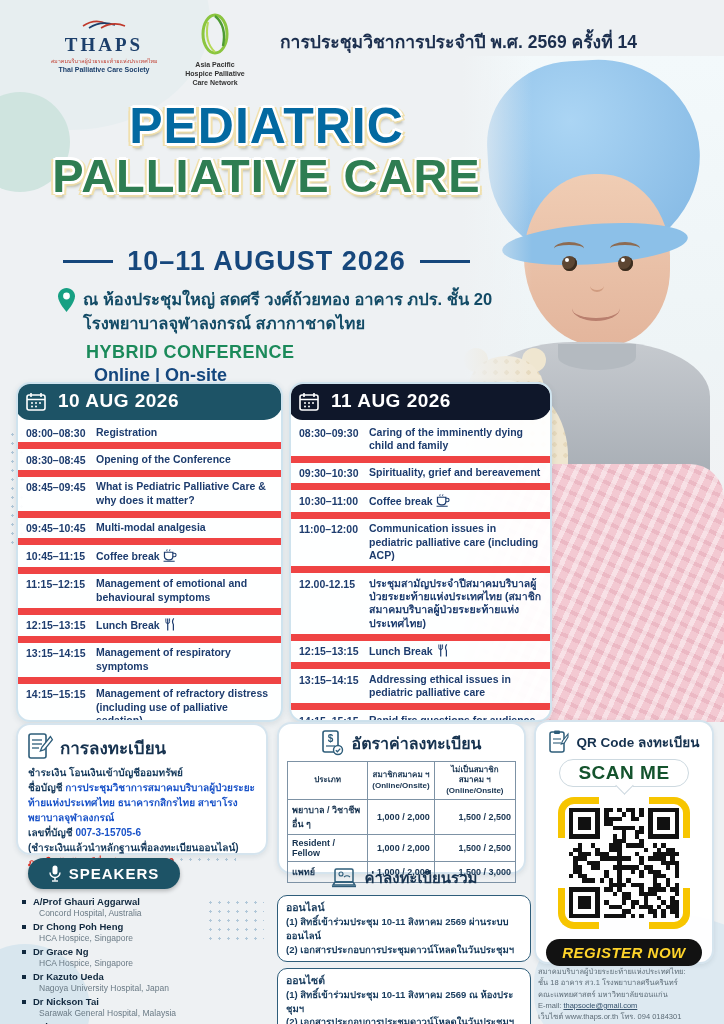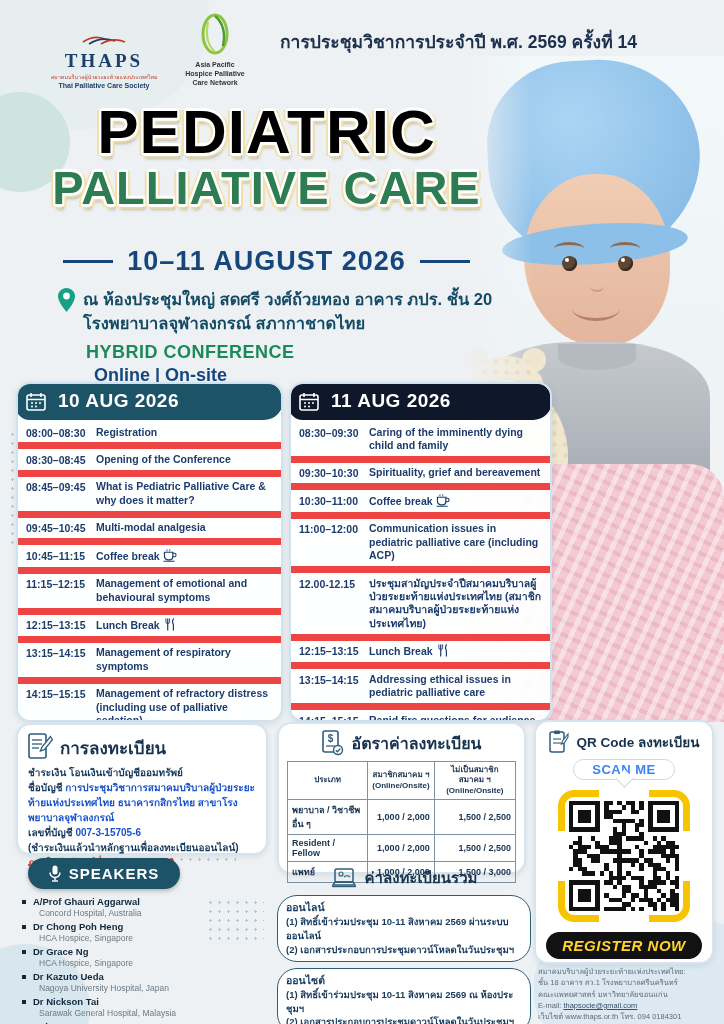--- a/index.html
+++ b/index.html
@@ -47,34 +47,34 @@
   .teddy-ear{width:24px;height:24px;background:#efe6d0;border-radius:50%;}
   .teddy-ear-l{left:2px;top:292px;} .teddy-ear-r{left:60px;top:292px;}
   .teddy-muzzle{left:28px;top:324px;width:34px;height:26px;background:#f8f2e2;border-radius:50%;}
   .blanket{left:0;top:408px;width:262px;height:258px;background:#f3c9d2;border-radius:34px 34px 0 0;
            background-image:repeating-linear-gradient(115deg,rgba(255,255,255,.45) 0 5px,rgba(0,0,0,0) 5px 13px),
                             repeating-linear-gradient(25deg,rgba(224,160,175,.4) 0 4px,rgba(0,0,0,0) 4px 12px);}
   .photo-fade{left:0;top:0;width:70px;height:100%;background:linear-gradient(90deg,#eef1f3 0%,rgba(238,241,243,0) 100%);}
 
   
   .hdr{position:absolute;z-index:2;}
-  .thaps{left:50px;top:32px;width:108px;text-align:center;}
+  .thaps{left:50px;top:16px;width:108px;text-align:center;}
   .thaps-name{font-family:"Liberation Serif","DejaVu Serif",serif;font-size:19px;letter-spacing:3px;color:#1c3f6b;font-weight:700;}
   .thaps-thai{font-size:5.5px;color:#c0392b;margin-top:1px;}
   .thaps-en{font-size:7px;color:#1c3f6b;font-weight:700;margin-top:1px;}
   .aphn{left:176px;top:12px;width:78px;text-align:center;}
   .aphn-text{font-size:7px;color:#333;font-weight:700;line-height:1.25;margin-top:1px;}
   .event-line{left:280px;top:28px;width:430px;font-size:17.5px;font-weight:800;color:#1c2f4e;}
 
   
   .title-block{position:absolute;left:14px;top:100px;width:505px;text-align:center;z-index:2;}
   .big-line{font-weight:800;letter-spacing:1px;line-height:1.04;
     text-shadow:-2px -2px 0 #fff,2px -2px 0 #fff,-2px 2px 0 #fff,2px 2px 0 #fff,0 3px 0 #fff,0 -3px 0 #fff,
       -4px -1px 0 #f0e0ae,4px -1px 0 #f0e0ae,-4px 3px 0 #f0e0ae,4px 3px 0 #f0e0ae,0 5px 1px #e9d9a6,2px 6px 3px rgba(90,90,60,.35);}
-  .title-1{font-size:62px;color:#000000;}
+  .title-1{font-size:50px;color:#0369a1;}
   .title-2{font-size:47px;color:#2e7d52;text-align:center;}
   .date-row{position:absolute;left:14px;top:246px;width:505px;display:flex;align-items:center;justify-content:center;gap:14px;z-index:2;}
   .date-line{width:50px;border-top:3px solid #16477c;}
   .date-text{font-size:27px;font-weight:800;color:#16477c;letter-spacing:1px;}
 
   
   .venue{position:absolute;left:58px;top:288px;width:440px;z-index:2;}
   .venue-row{display:flex;gap:8px;}
   .venue-lines{font-size:16.5px;font-weight:800;color:#134b66;line-height:1.45;}
   .hybrid{margin:6px 0 0 28px;font-size:18px;font-weight:800;color:#1b8a5a;letter-spacing:.5px;}
@@ -112,21 +112,21 @@
   .fee-table{width:100%;border-collapse:collapse;}
   .fee-table th,.fee-table td{border:1px solid #7d92a5;padding:3px 4px;}
   .fee-table th{font-size:8px;font-weight:800;color:#16324f;text-align:center;line-height:1.3;}
   .fee-table td{font-size:9px;font-weight:800;color:#16324f;}
   .fee-table td:first-child{text-align:left;}
   .fee-table td:nth-child(2),.fee-table td:nth-child(3){text-align:right;}
 
   #qr-card{left:534px;top:720px;width:180px;height:244px;padding:8px 6px;box-sizing:border-box;text-align:center;}
   #qr-card .sec-title{font-size:13.5px;justify-content:center;}
   .scan-bubble{position:relative;display:inline-block;margin-top:5px;padding:2px 18px;background:#fff;border:1px solid #cdd9e0;
-               border-radius:16px;font-size:13px;font-weight:800;color:#3b82f6;letter-spacing:.5px;}
+               border-radius:16px;font-size:19px;font-weight:800;color:#14532d;letter-spacing:.5px;}
   .scan-bubble:after{content:"";position:absolute;left:50%;bottom:-6px;margin-left:-6px;width:12px;height:12px;background:#fff;
                      border-right:1px solid #cdd9e0;border-bottom:1px solid #cdd9e0;transform:rotate(45deg);}
   .qr-frame{position:relative;width:132px;height:132px;margin:10px auto 8px auto;}
   .qr-corner{position:absolute;width:34px;height:34px;border:7px solid #f7c500;}
   .qc-tl{left:0;top:0;border-right:none;border-bottom:none;border-radius:16px 0 0 0;}
   .qc-tr{right:0;top:0;border-left:none;border-bottom:none;border-radius:0 16px 0 0;}
   .qc-bl{left:0;bottom:0;border-right:none;border-top:none;border-radius:0 0 0 16px;}
   .qc-br{right:0;bottom:0;border-left:none;border-top:none;border-radius:0 0 16px 0;}
   .qr-box{position:absolute;left:11px;top:11px;width:110px;height:110px;background:#fff;}
   .register-btn{display:inline-block;margin-top:2px;padding:5px 16px;background:#121212;border-radius:17px;
@@ -138,21 +138,21 @@
                  letter-spacing:1px;z-index:2;box-shadow:0 2px 4px rgba(0,0,0,.25);}
   .speaker-list{position:absolute;left:22px;top:896px;width:256px;margin:0;padding:0;list-style:none;z-index:2;}
   .speaker-list li{position:relative;padding-left:11px;margin-bottom:2.5px;}
   .speaker-list li:before{content:"";position:absolute;left:0;top:4px;width:4px;height:4px;background:#11293f;}
   .sp-name{display:block;font-size:9.5px;font-weight:800;color:#11293f;line-height:1.25;}
   .sp-org{display:block;font-size:8.5px;color:#6a7a85;padding-left:6px;line-height:1.25;}
 
   
   .included{position:absolute;left:277px;top:866px;width:254px;z-index:2;}
   .included .sec-title{font-size:15px;justify-content:center;margin-bottom:5px;}
-  .inc-box{background:rgba(255,255,255,.95);border:1.5px solid #2e5d7a;border-radius:20px;padding:4px 8px;margin-bottom:6px;
+  .inc-box{background:rgba(255,255,255,.95);border:1.5px solid #2e5d7a;border-radius:10px;padding:4px 8px;margin-bottom:6px;
            font-size:9.5px;font-weight:700;color:#163a5c;line-height:1.45;}
   .inc-head{font-weight:800;font-size:10.5px;}
 
   
   .contact{position:absolute;left:538px;top:966px;width:180px;font-size:7.5px;color:#5c6b76;line-height:1.5;z-index:2;}
   .contact .email{text-decoration:underline;color:#33506b;cursor:pointer;}
   .contact .site{cursor:pointer;}
 
   svg{overflow:visible;}
 </style>

